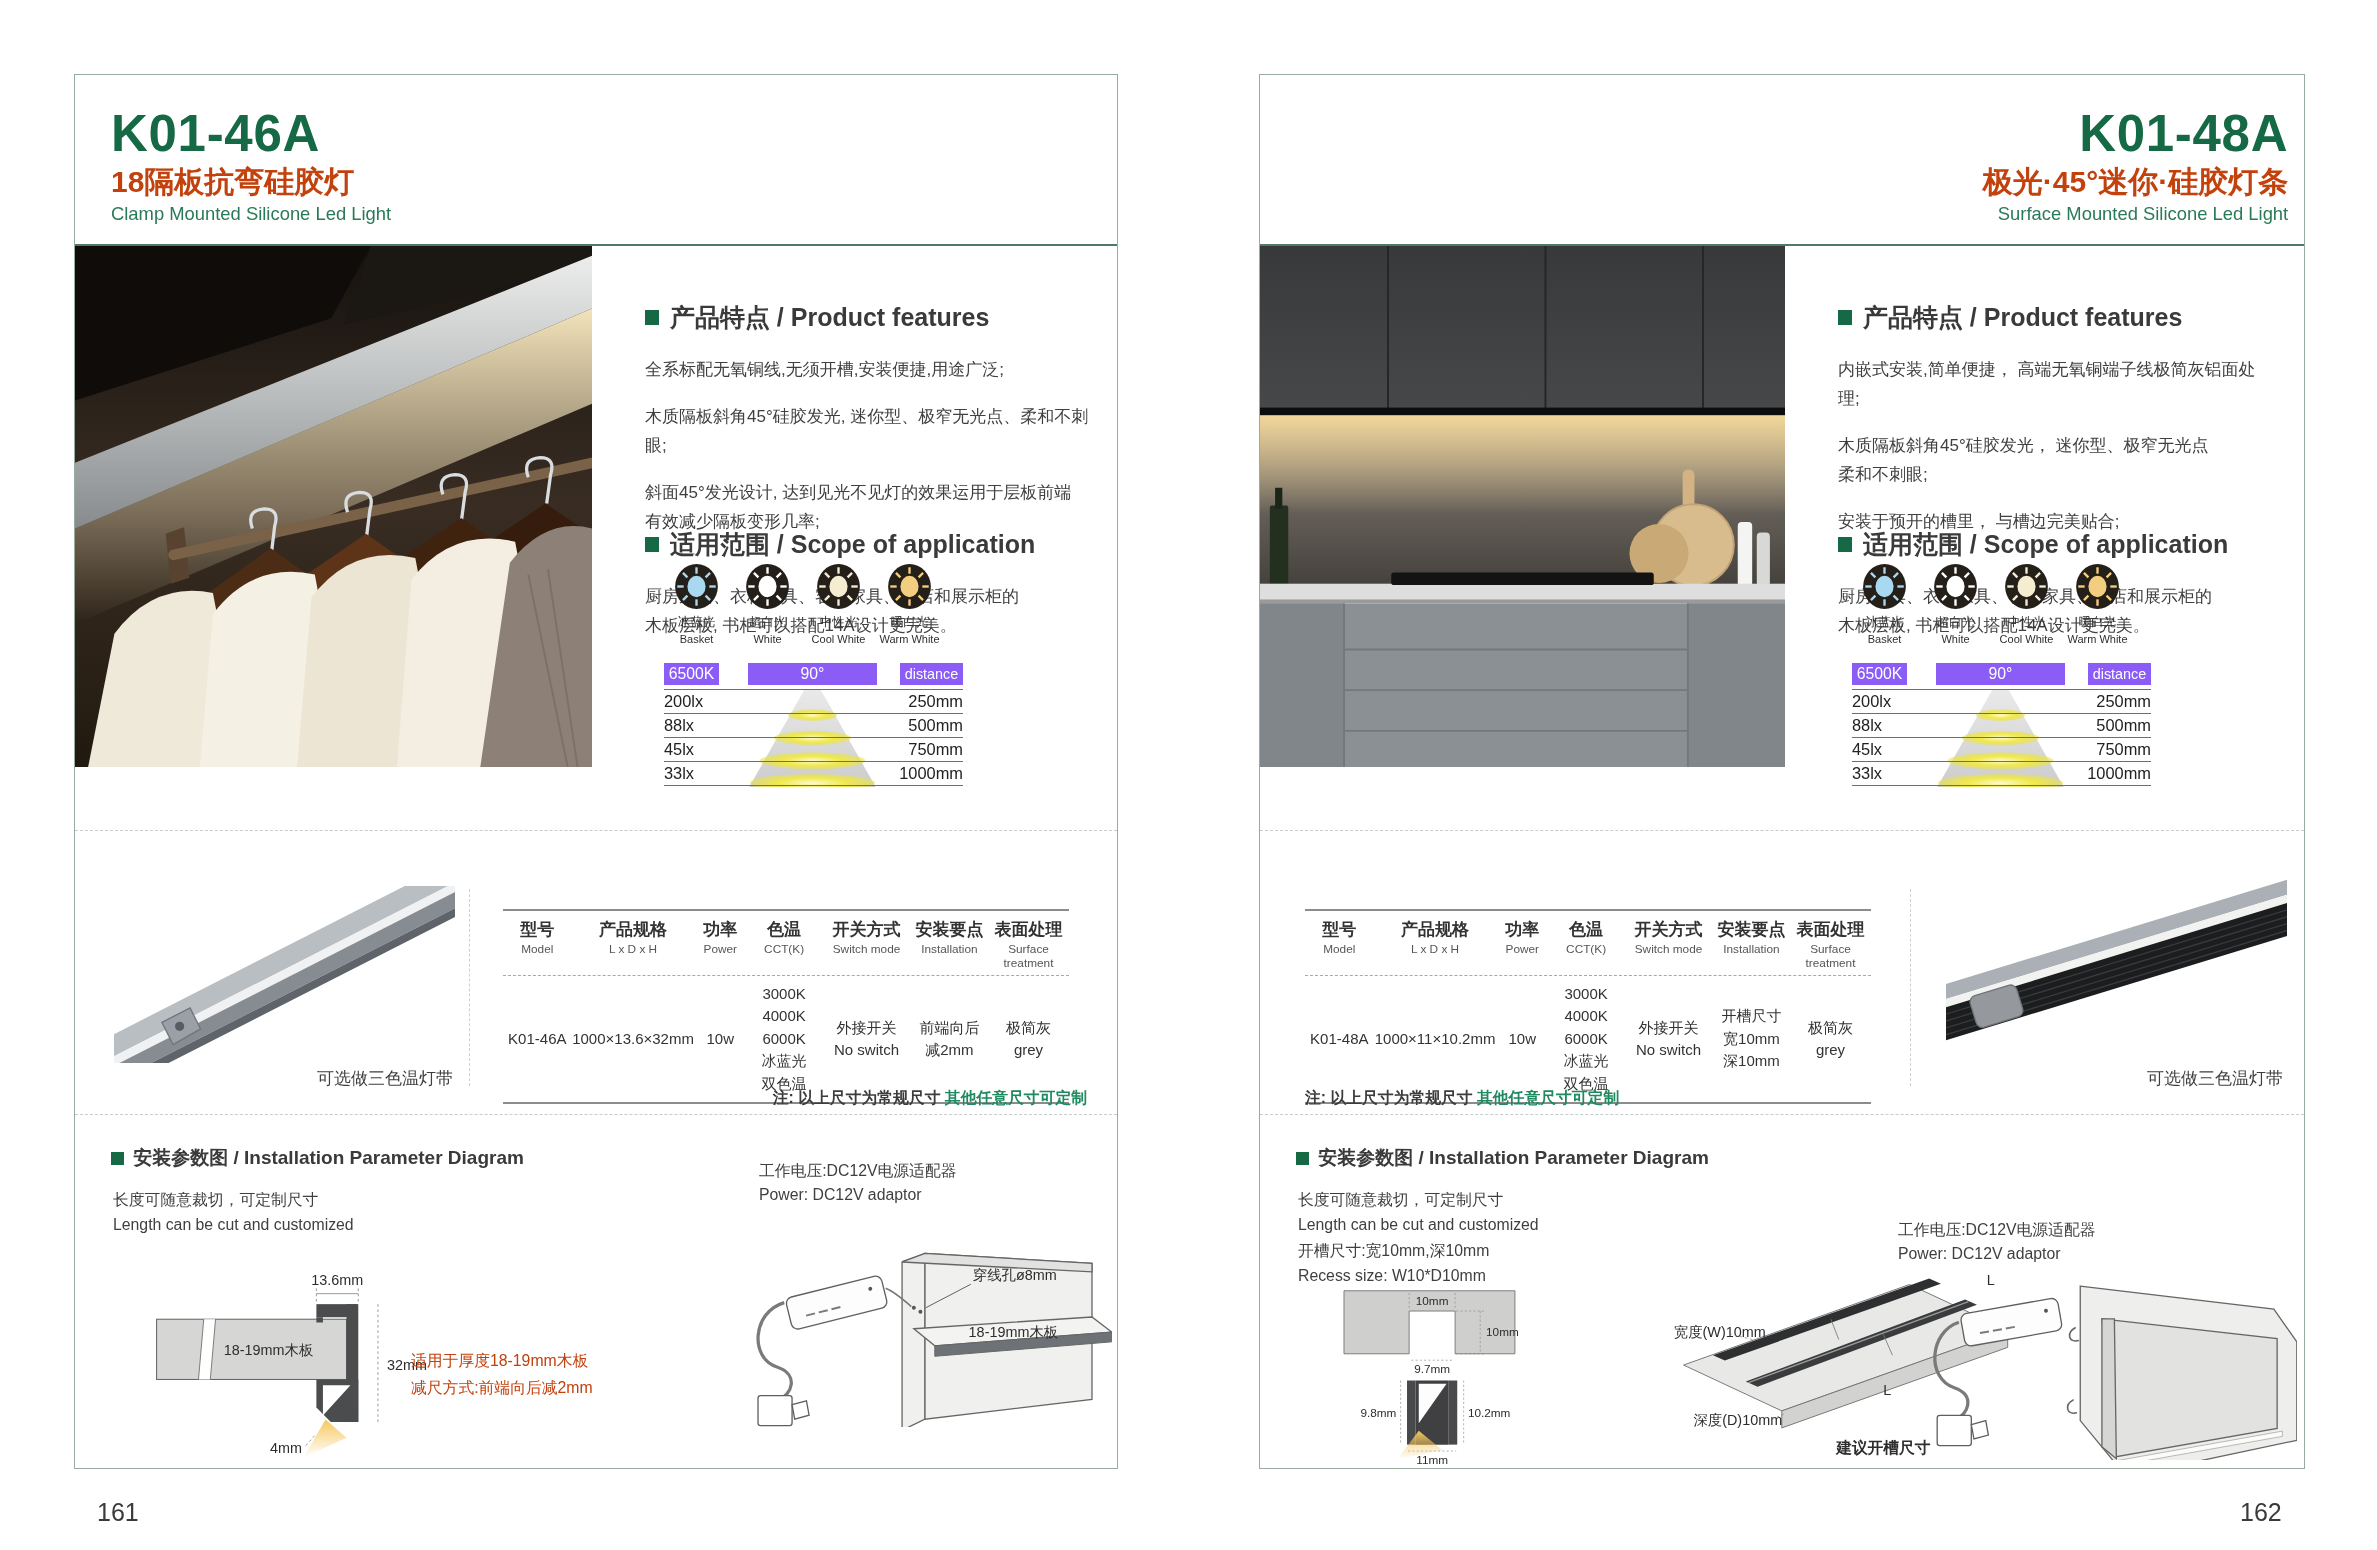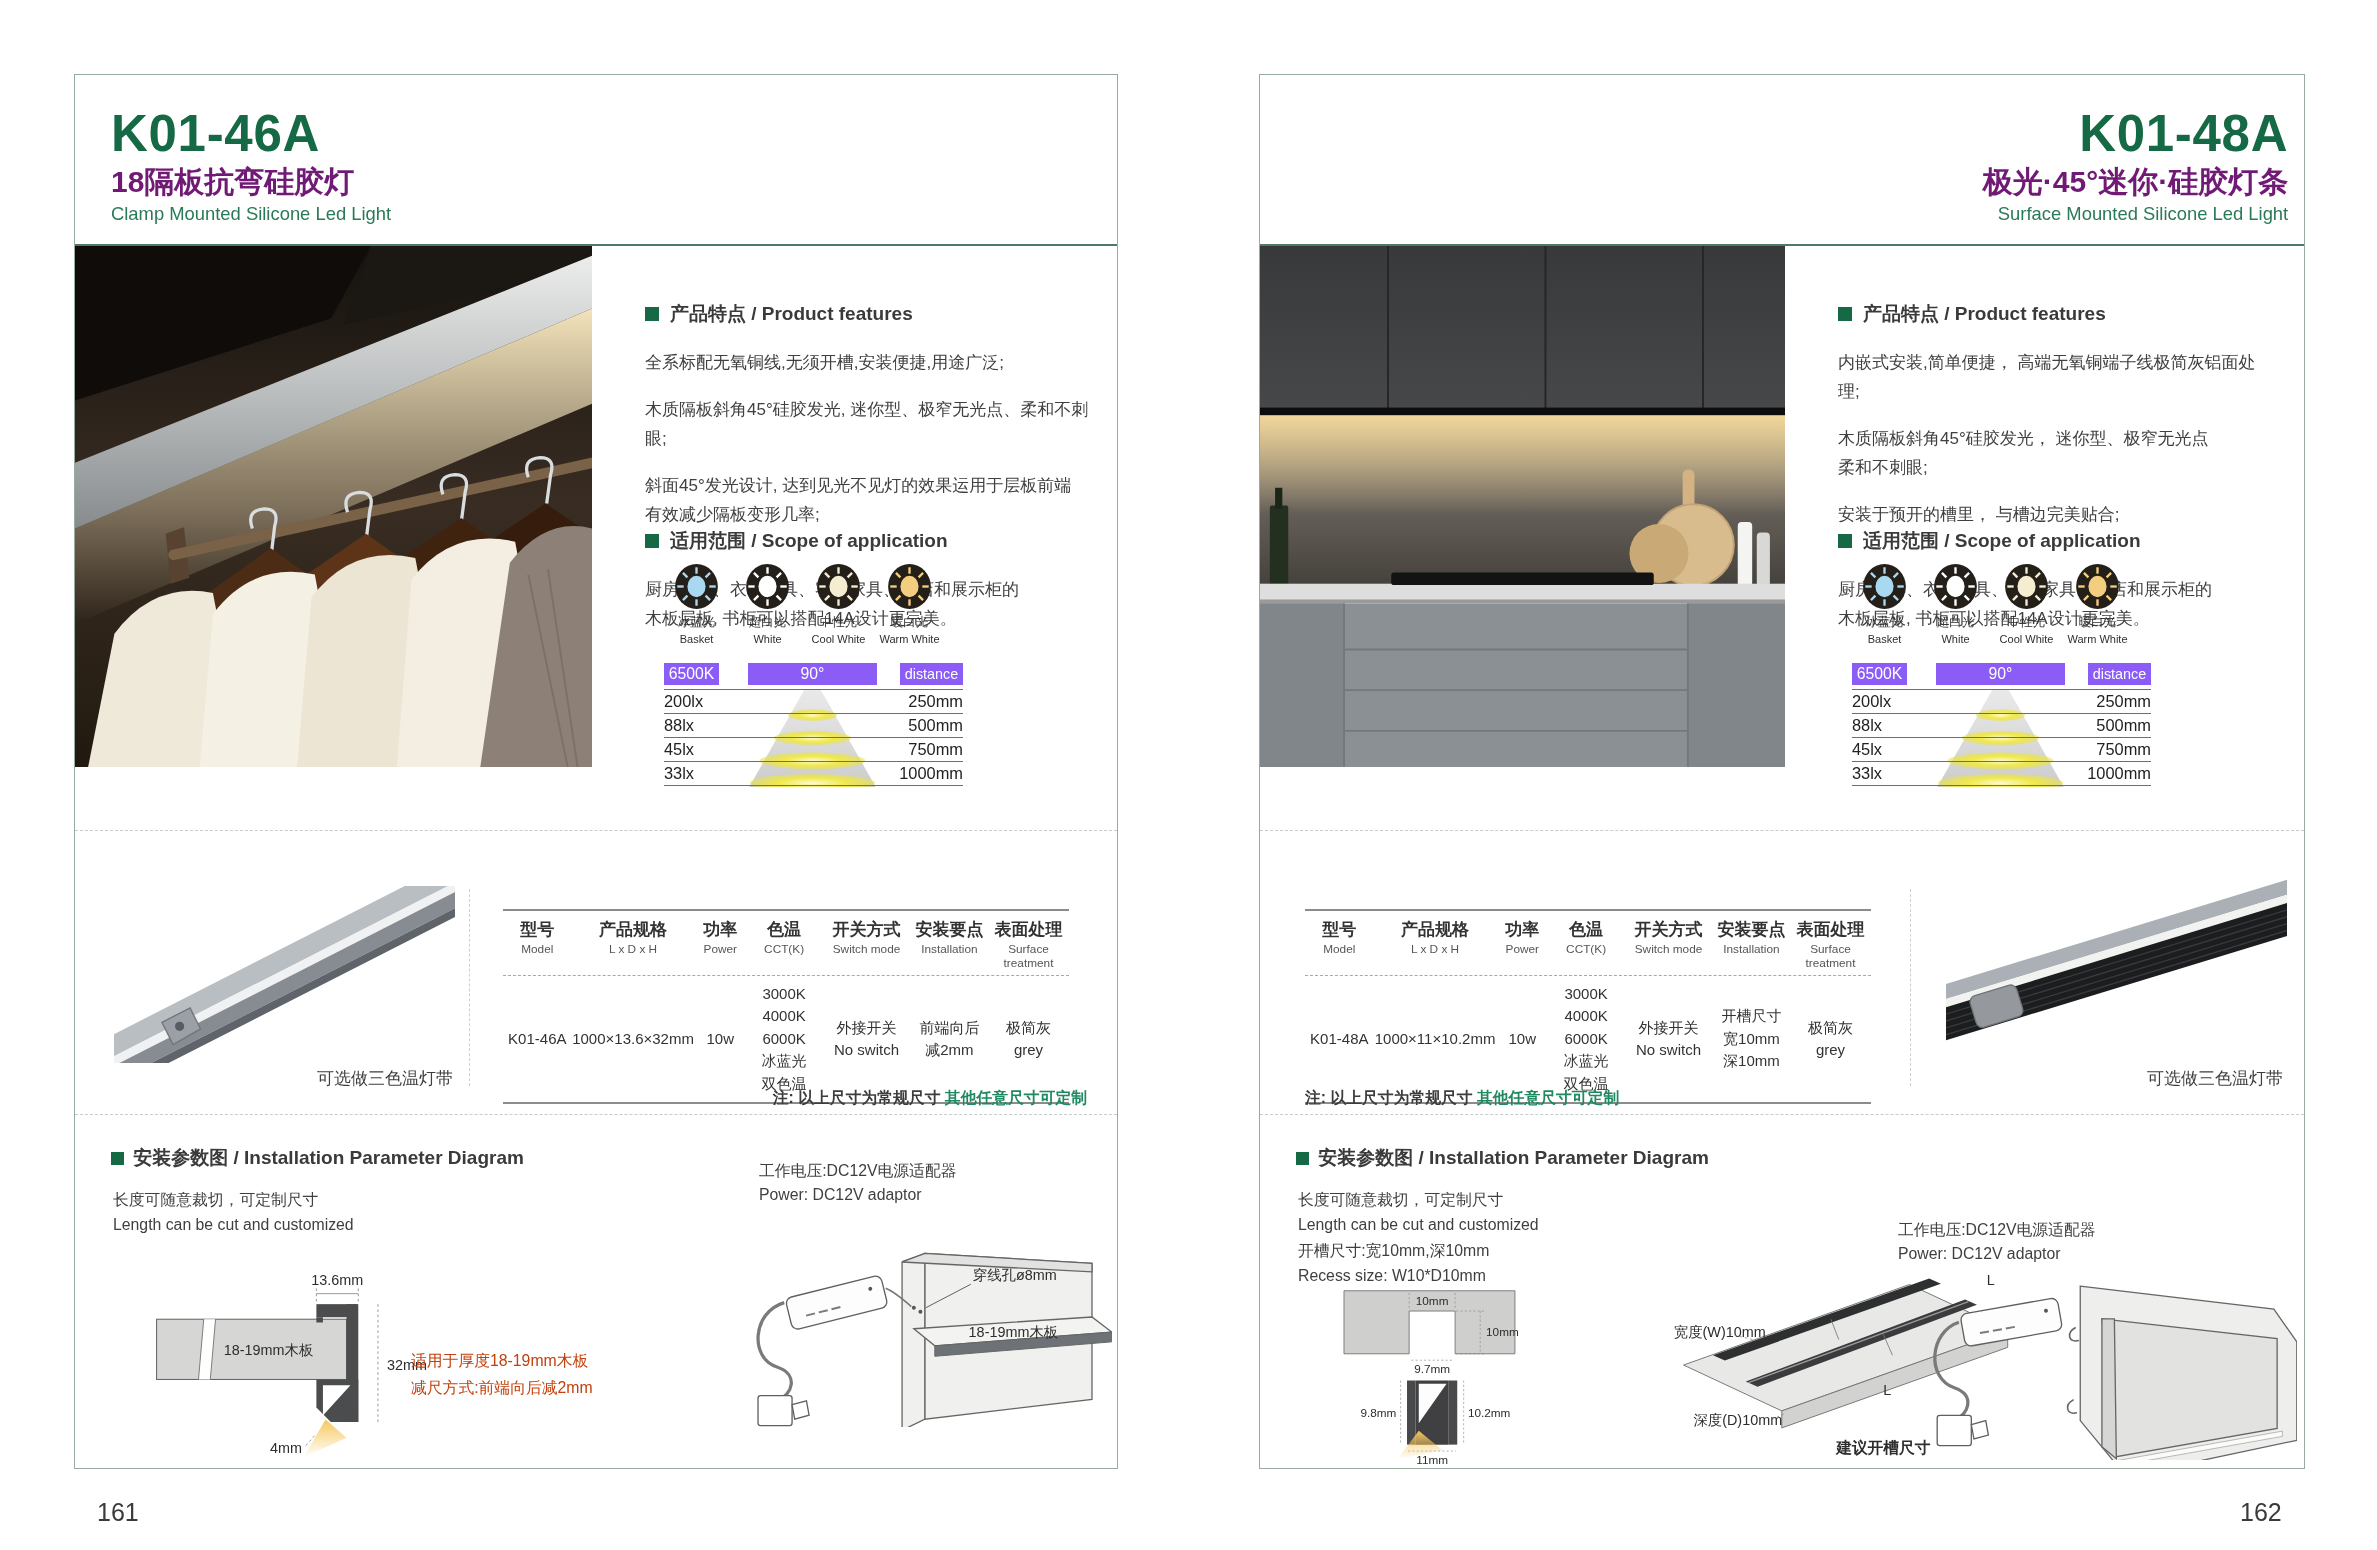--- a/index.html
+++ b/index.html
@@ -6,30 +6,30 @@
   body{width:2377px;height:1550px;position:relative;background:#ffffff;
        font-family:"Liberation Sans","DejaVu Sans",sans-serif;color:#3c3c3c;}
   .page{position:absolute;top:74px;height:1393px;border:1.3px solid #97ab9e;background:#fff;}
   #page-left{left:74px;width:1042px;}
   #page-right{left:1259px;width:1044px;}
   .title-rule{position:absolute;top:169px;left:0;width:100%;height:2px;background:#4d7a66;}
   .title-block{position:absolute;top:31.5px;}
   #page-left .title-block{left:36px;text-align:left;}
   #page-right .title-block{right:15.8px;text-align:right;}
   .model{font-size:51px;font-weight:bold;color:#166945;letter-spacing:0.7px;line-height:1.05;}
-  .sub-cn{font-size:30px;font-weight:bold;color:#701a75;margin-top:3.9px;line-height:1.2;}
+  .sub-cn{font-size:30px;font-weight:bold;color:#c2410c;margin-top:3.9px;line-height:1.2;}
   .sub-en{font-size:18.4px;color:#2a7a57;margin-top:2.6px;line-height:1.2;}
   .hero{position:absolute;top:171px;left:0;overflow:hidden;}
   #page-left .hero{width:517px;height:521px;}
   #page-right .hero{width:525px;height:521px;}
   .hero svg{display:block;width:100%;height:100%;}
   .features{position:absolute;top:226px;}
   #page-left .features{left:570px;width:446px;}
   #page-right .features{left:578px;width:433px;}
-  .sec-head{display:flex;align-items:center;font-size:19px;font-weight:bold;color:#3a3a3a;margin-bottom:22px;}
+  .sec-head{display:flex;align-items:center;font-size:25px;font-weight:bold;color:#3a3a3a;margin-bottom:22px;}
   .sec-head .sq{width:14.4px;height:14.4px;background:#166945;margin-right:10.5px;flex:0 0 auto;}
   .features p{margin:0 0 18.4px;font-size:17px;line-height:1.7;color:#404040;white-space:pre-line;}
   .scope{position:absolute;top:453px;}
   #page-left .scope{left:570px;width:446px;}
   #page-right .scope{left:578px;width:433px;}
   .scope .txt{font-size:17px;line-height:1.7;color:#404040;white-space:pre-line;}
   .icons-row{position:absolute;top:487px;display:flex;}
   #page-left .icons-row{left:586px;}
   #page-right .icons-row{left:589px;}
   .licon{width:71px;text-align:center;}

